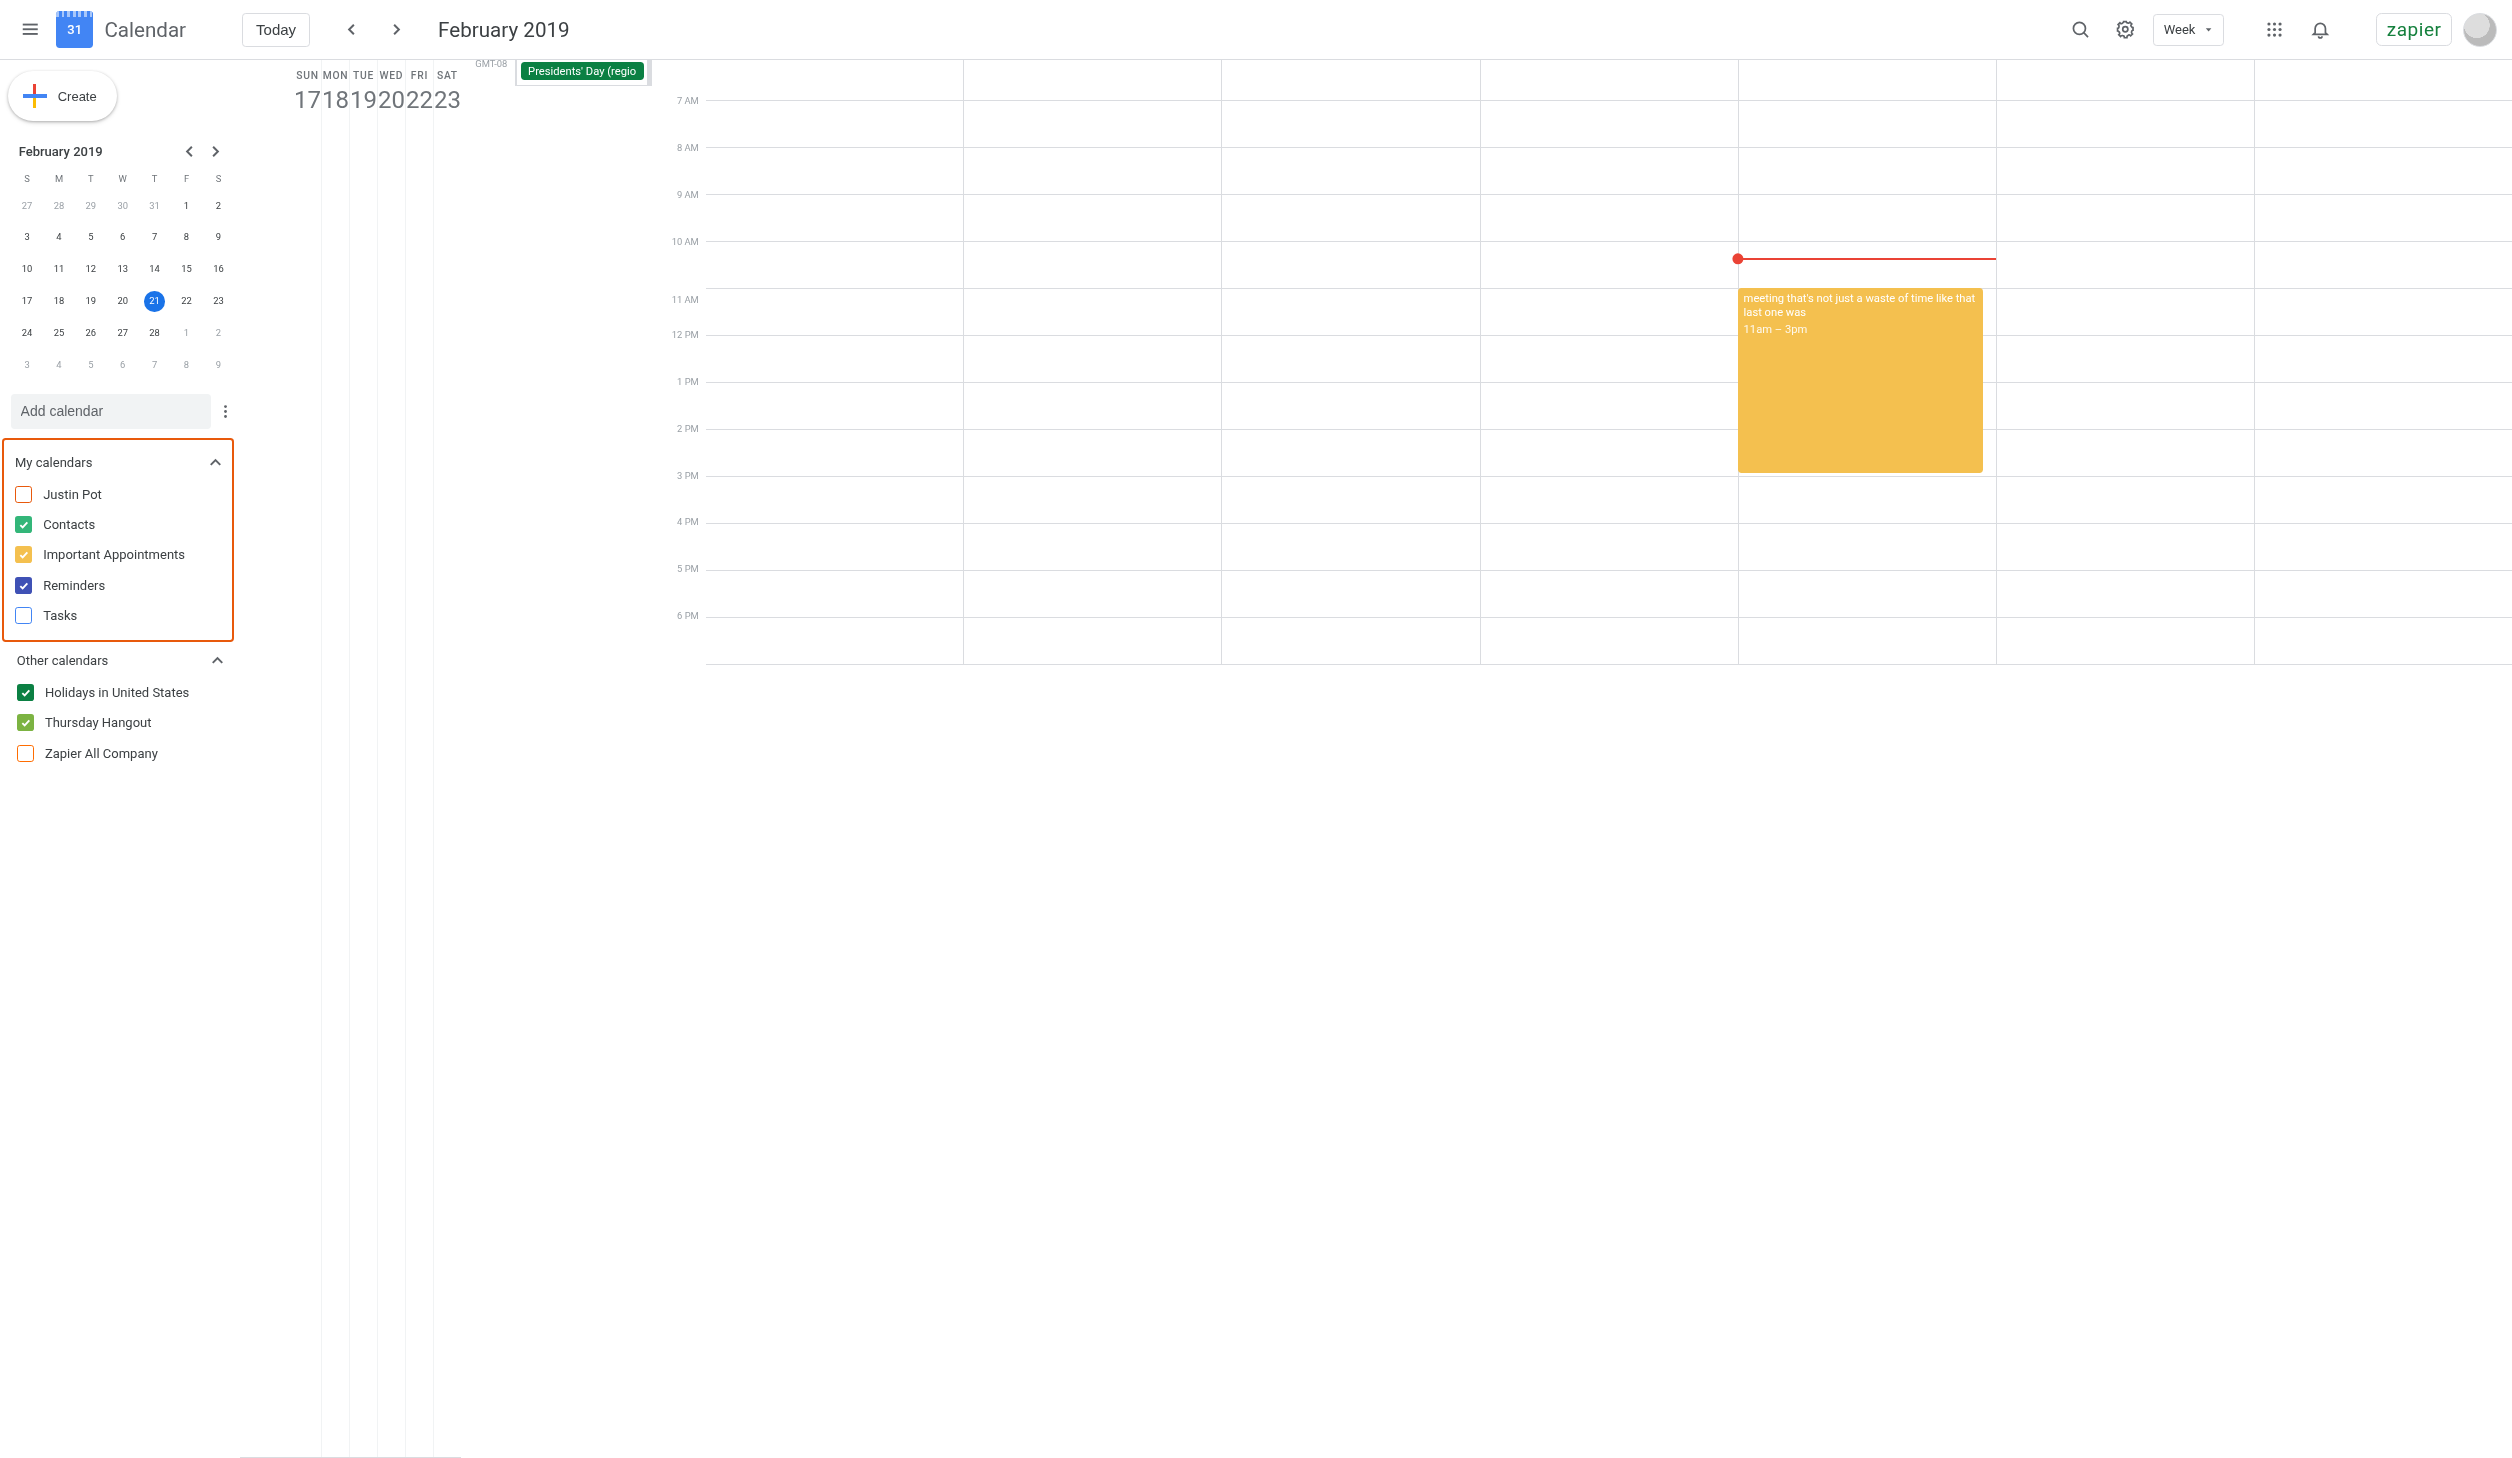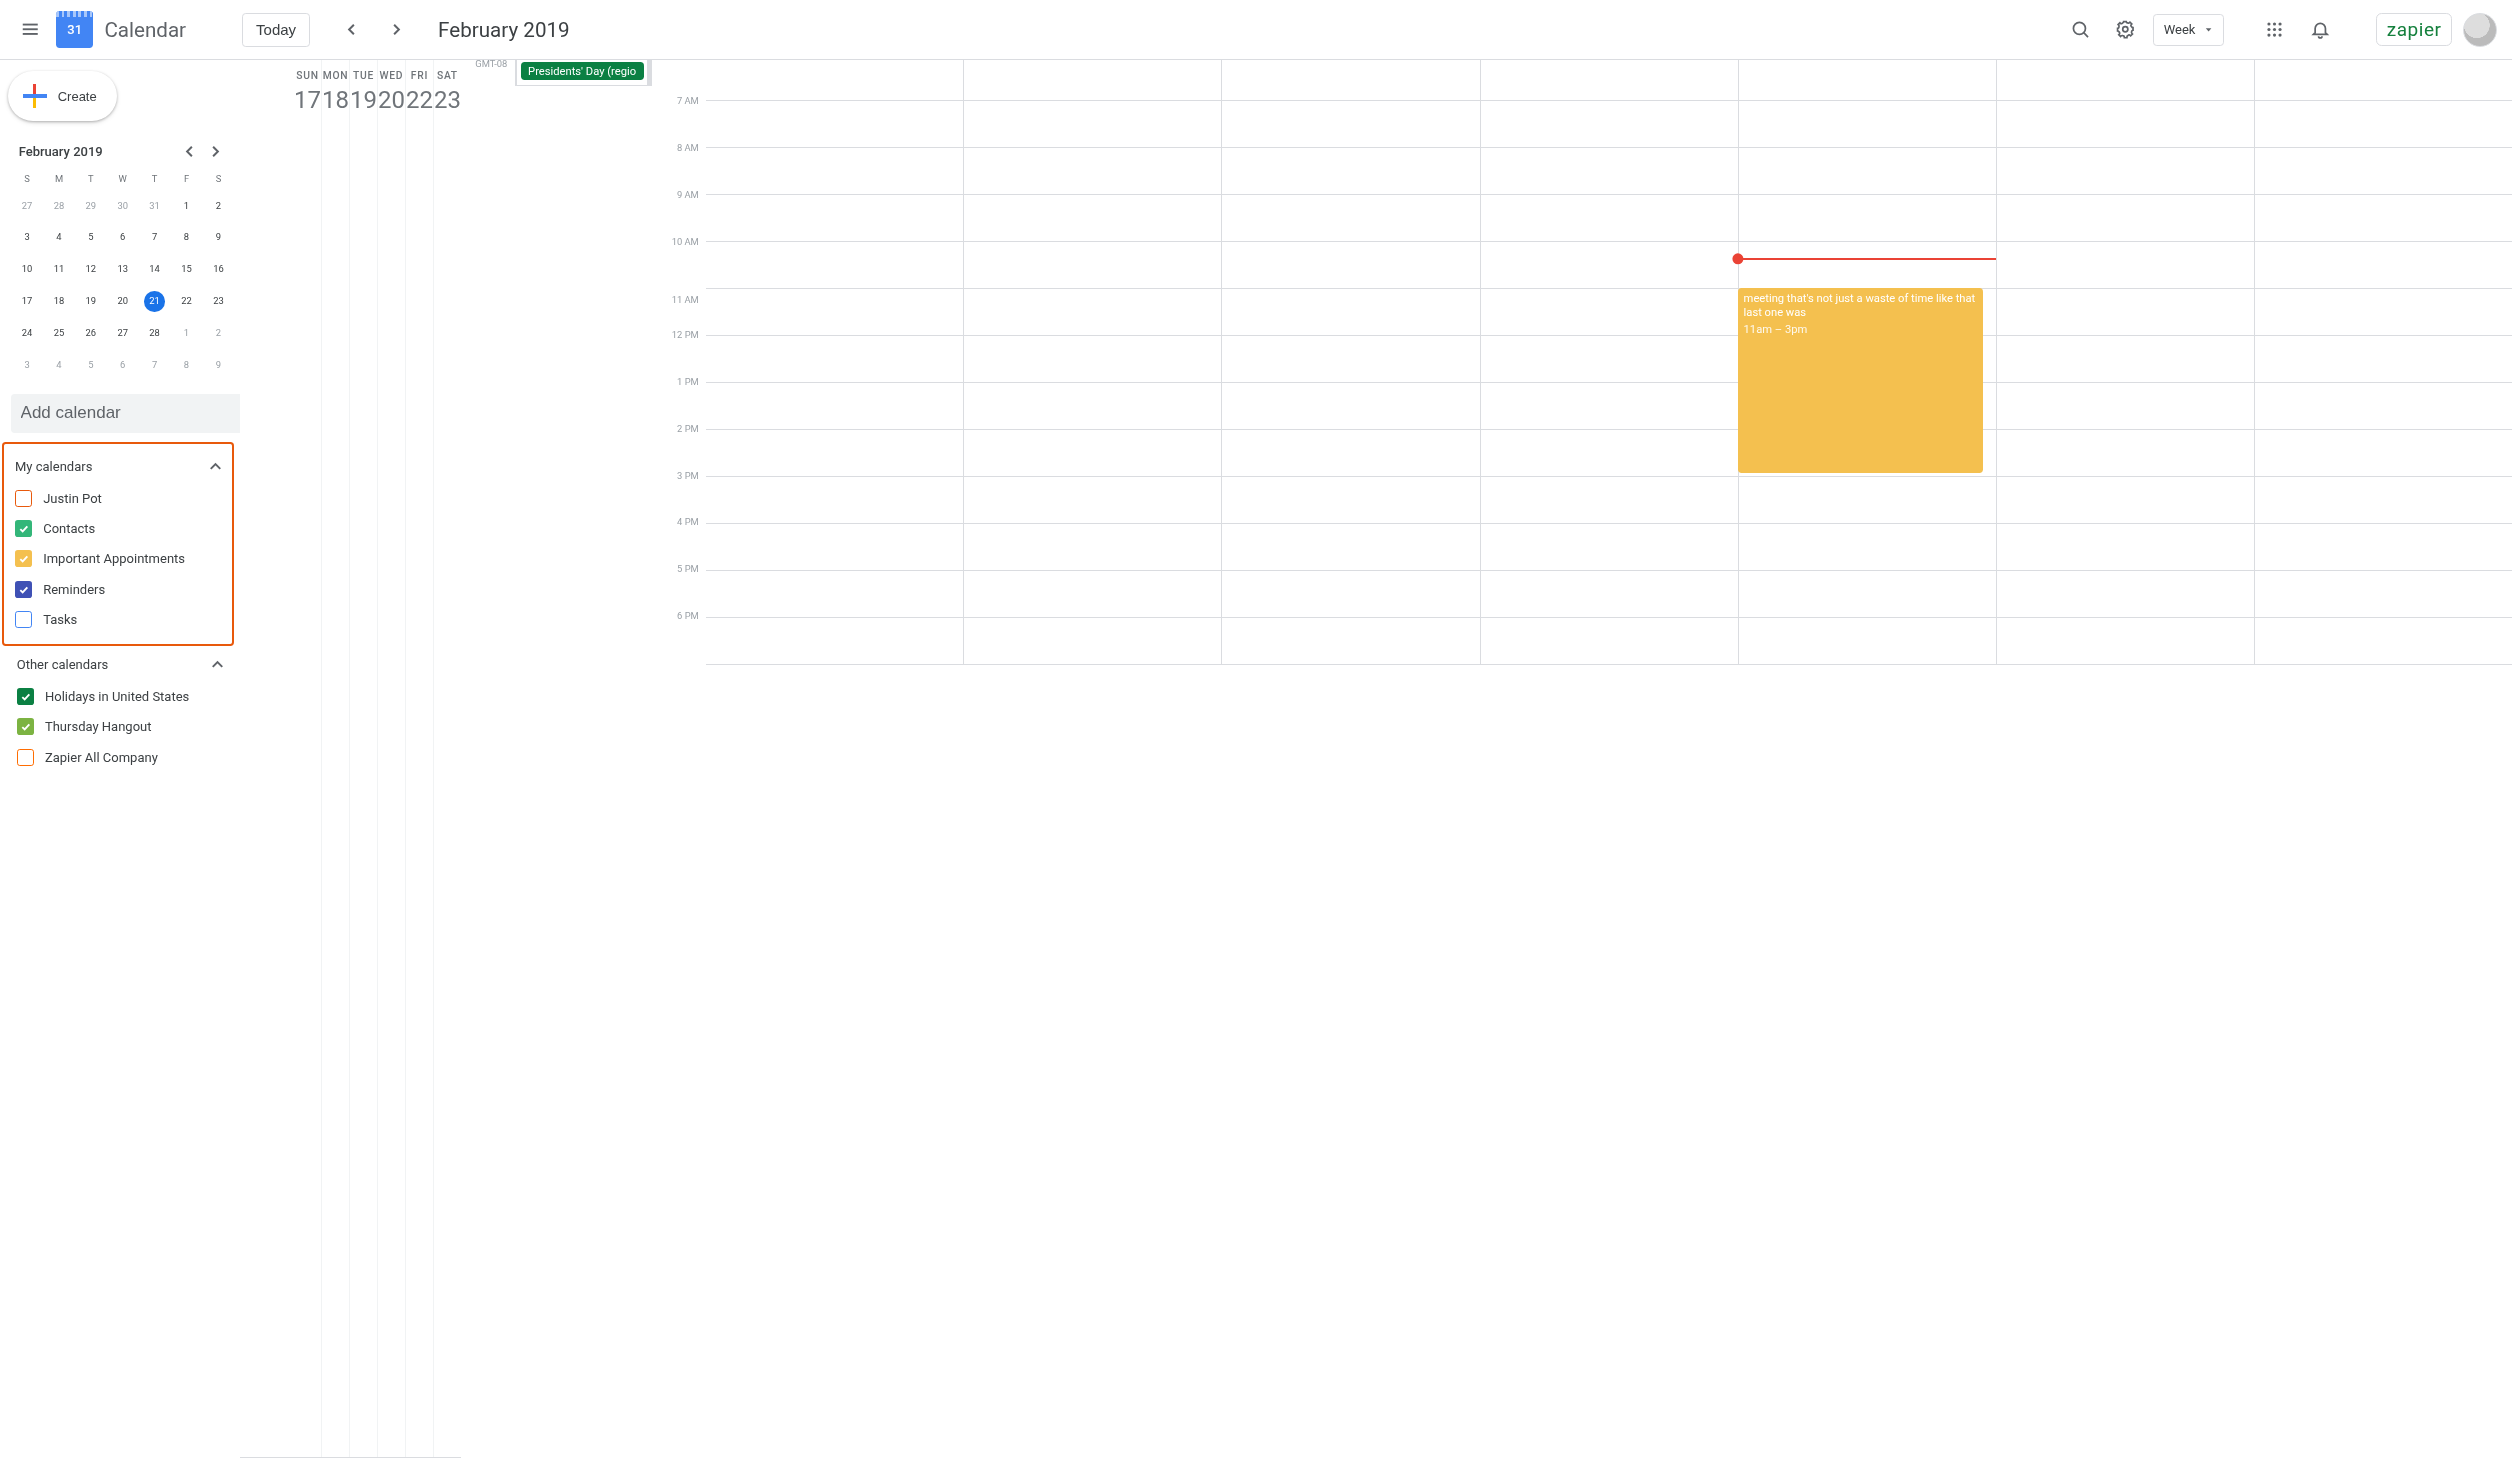--- a/index.html
+++ b/index.html
@@ -107,21 +107,21 @@
   table.mini td.today span {
     display:inline-flex; align-items:center; justify-content:center;
     width: 20.6px; height: 20.6px; border-radius: 50%; background:#1a73e8; color:#fff;
   }
   td span.cell { display:inline-block; width:20.6px; line-height:20.6px;}
 
   
   .add-row { display:flex; align-items:center; gap:5.6px; margin: 5.6px 0 9.4px 0;}
   .add-input {
     flex:1; border:none; background:#f1f3f4; border-radius:3.7px;
-    padding: 9.4px 9.4px; font-size: 17px; color:#3c4043;
+    padding: 9.4px 9.4px; font-size: 14px; color:#3c4043;
   }
   .add-input::placeholder { color:#5f6368; }
 
   
   .cal-section { padding: 5.6px 1.9px 3.7px 1.9px; }
   .cal-section.highlight { border: 2.8px solid #e8590c; border-radius: 3.7px; margin-left:-9.4px; padding-left:7.5px; padding-top:9.4px; padding-bottom:9.4px;}
   .sec-head { display:flex; align-items:center; justify-content:space-between; padding: 3.7px 5.6px 7.5px 3.7px; cursor:pointer;}
   .sec-title { font-size: 13px; color:#3c4043; font-weight: 400;}
   .cal-item { display:flex; align-items:center; gap:11.2px; padding: 6.6px 3.7px; font-size:13px; cursor:pointer;}
   .cb {

